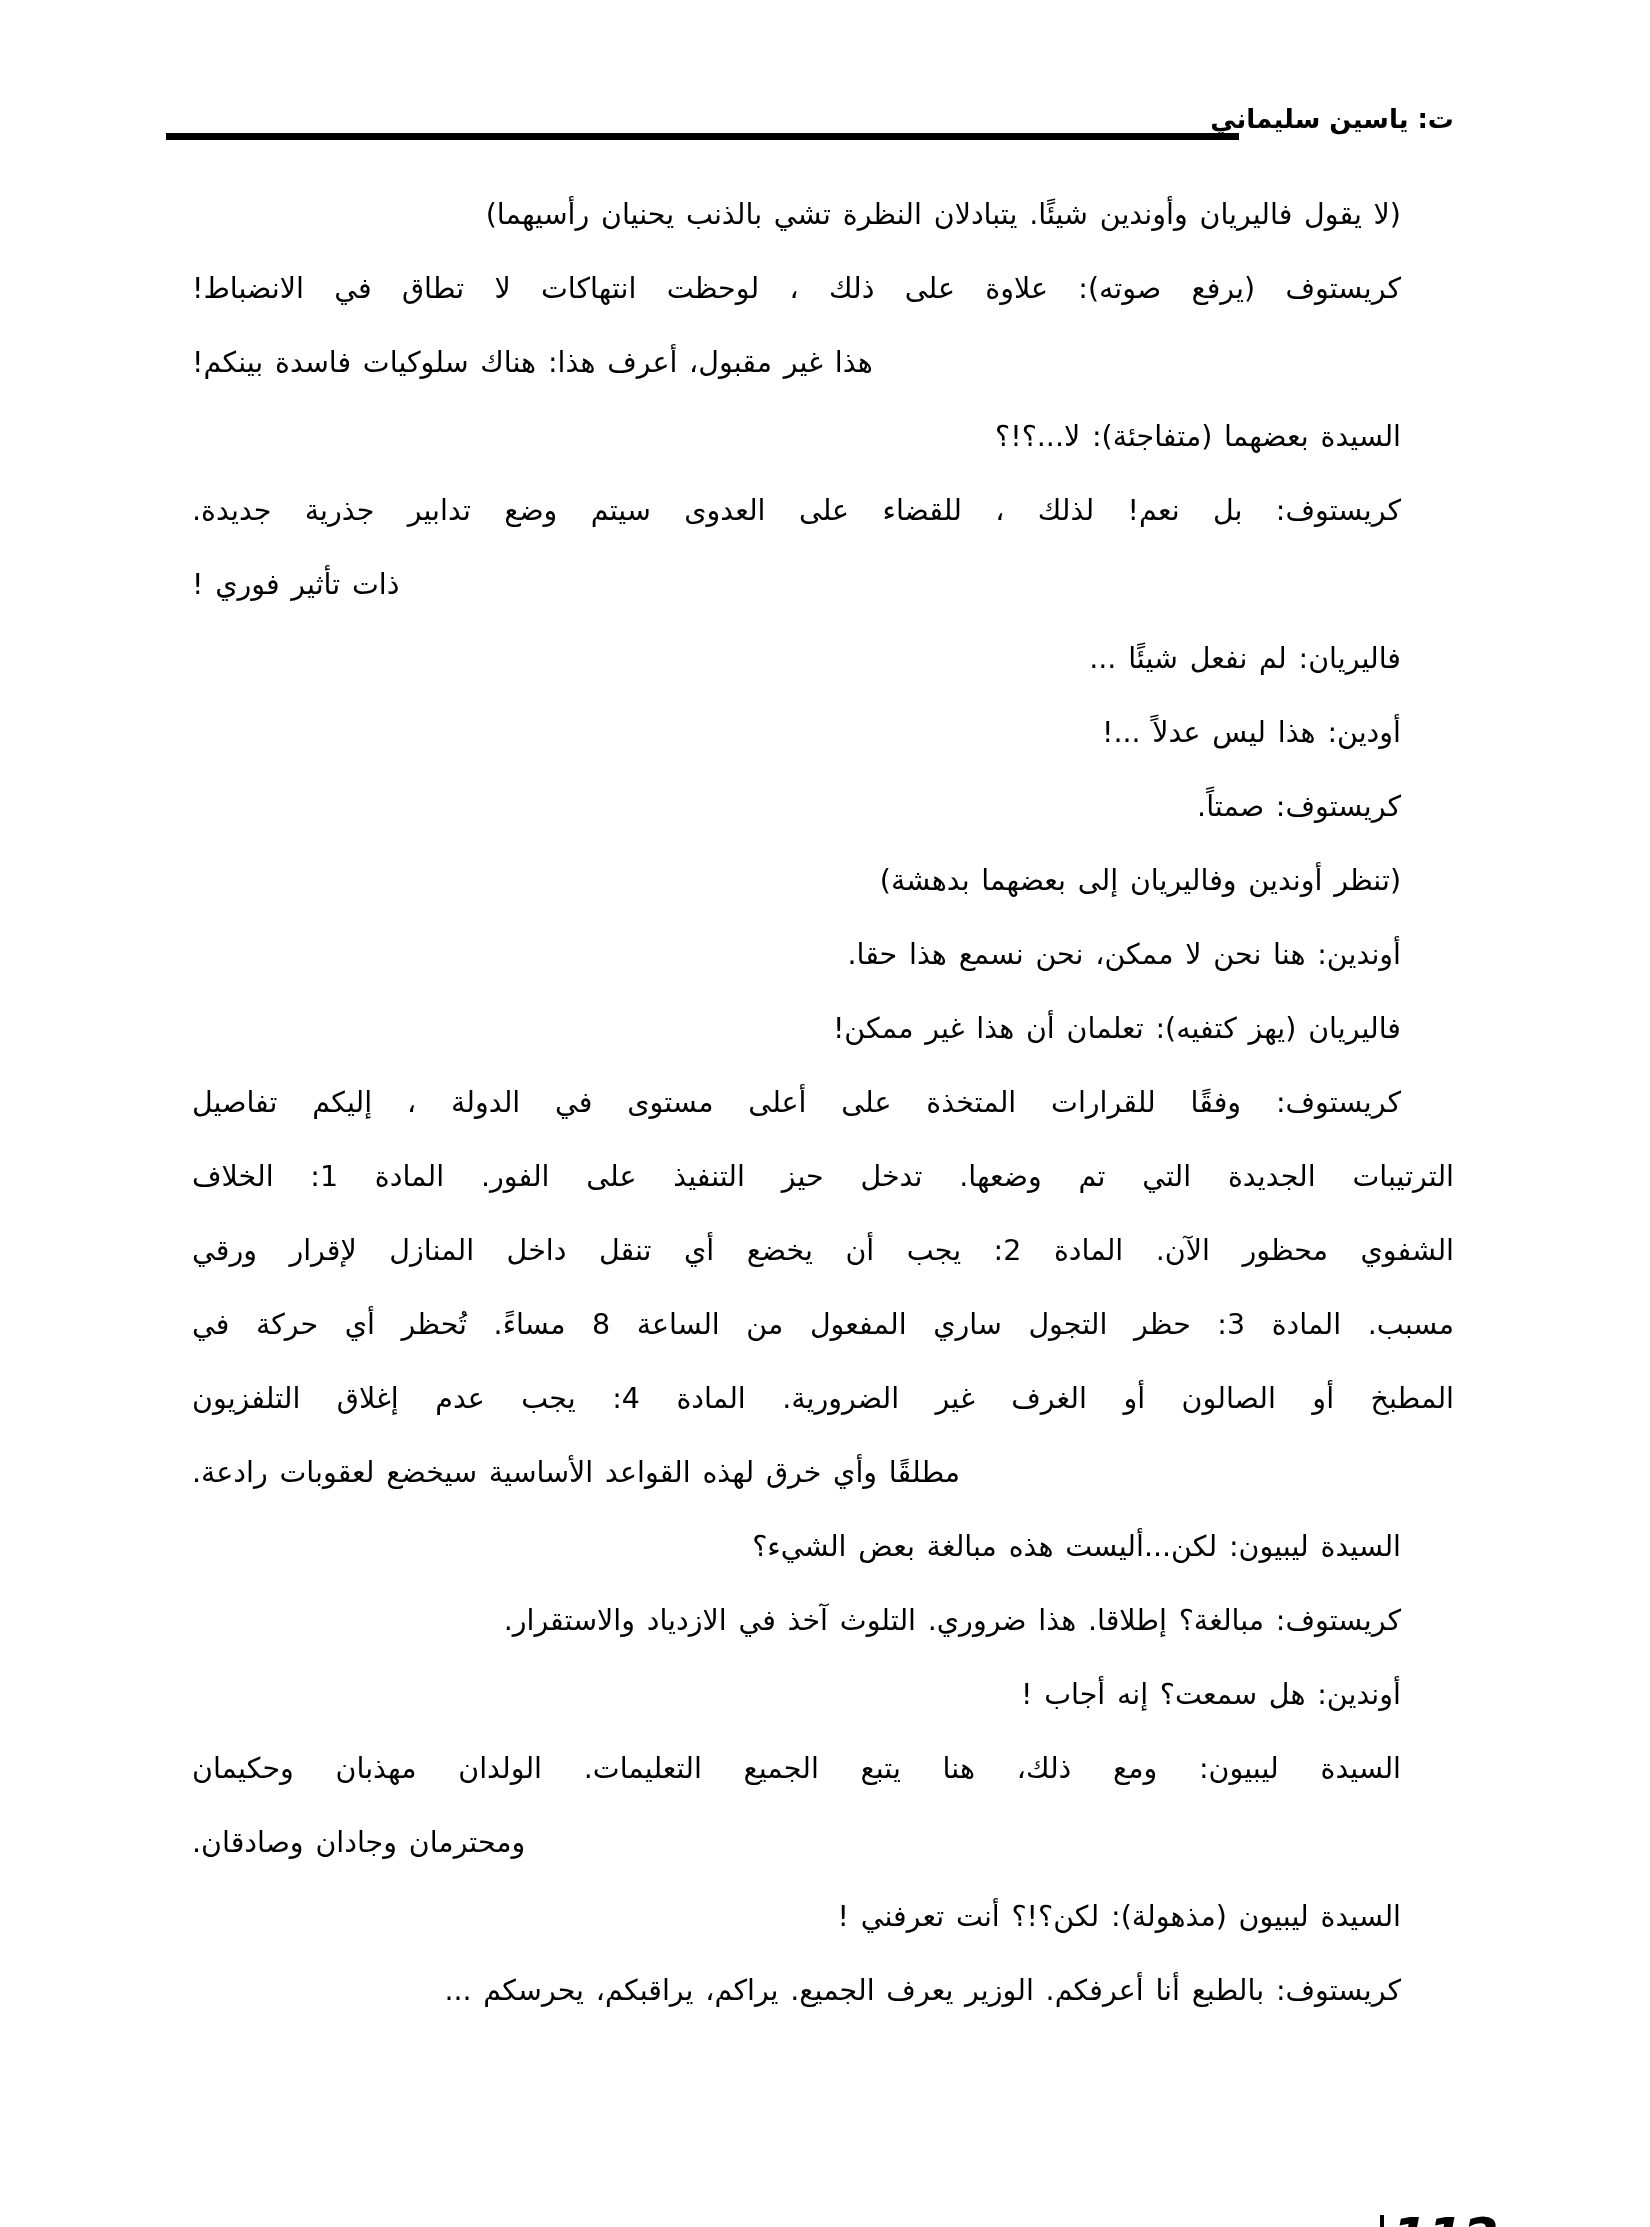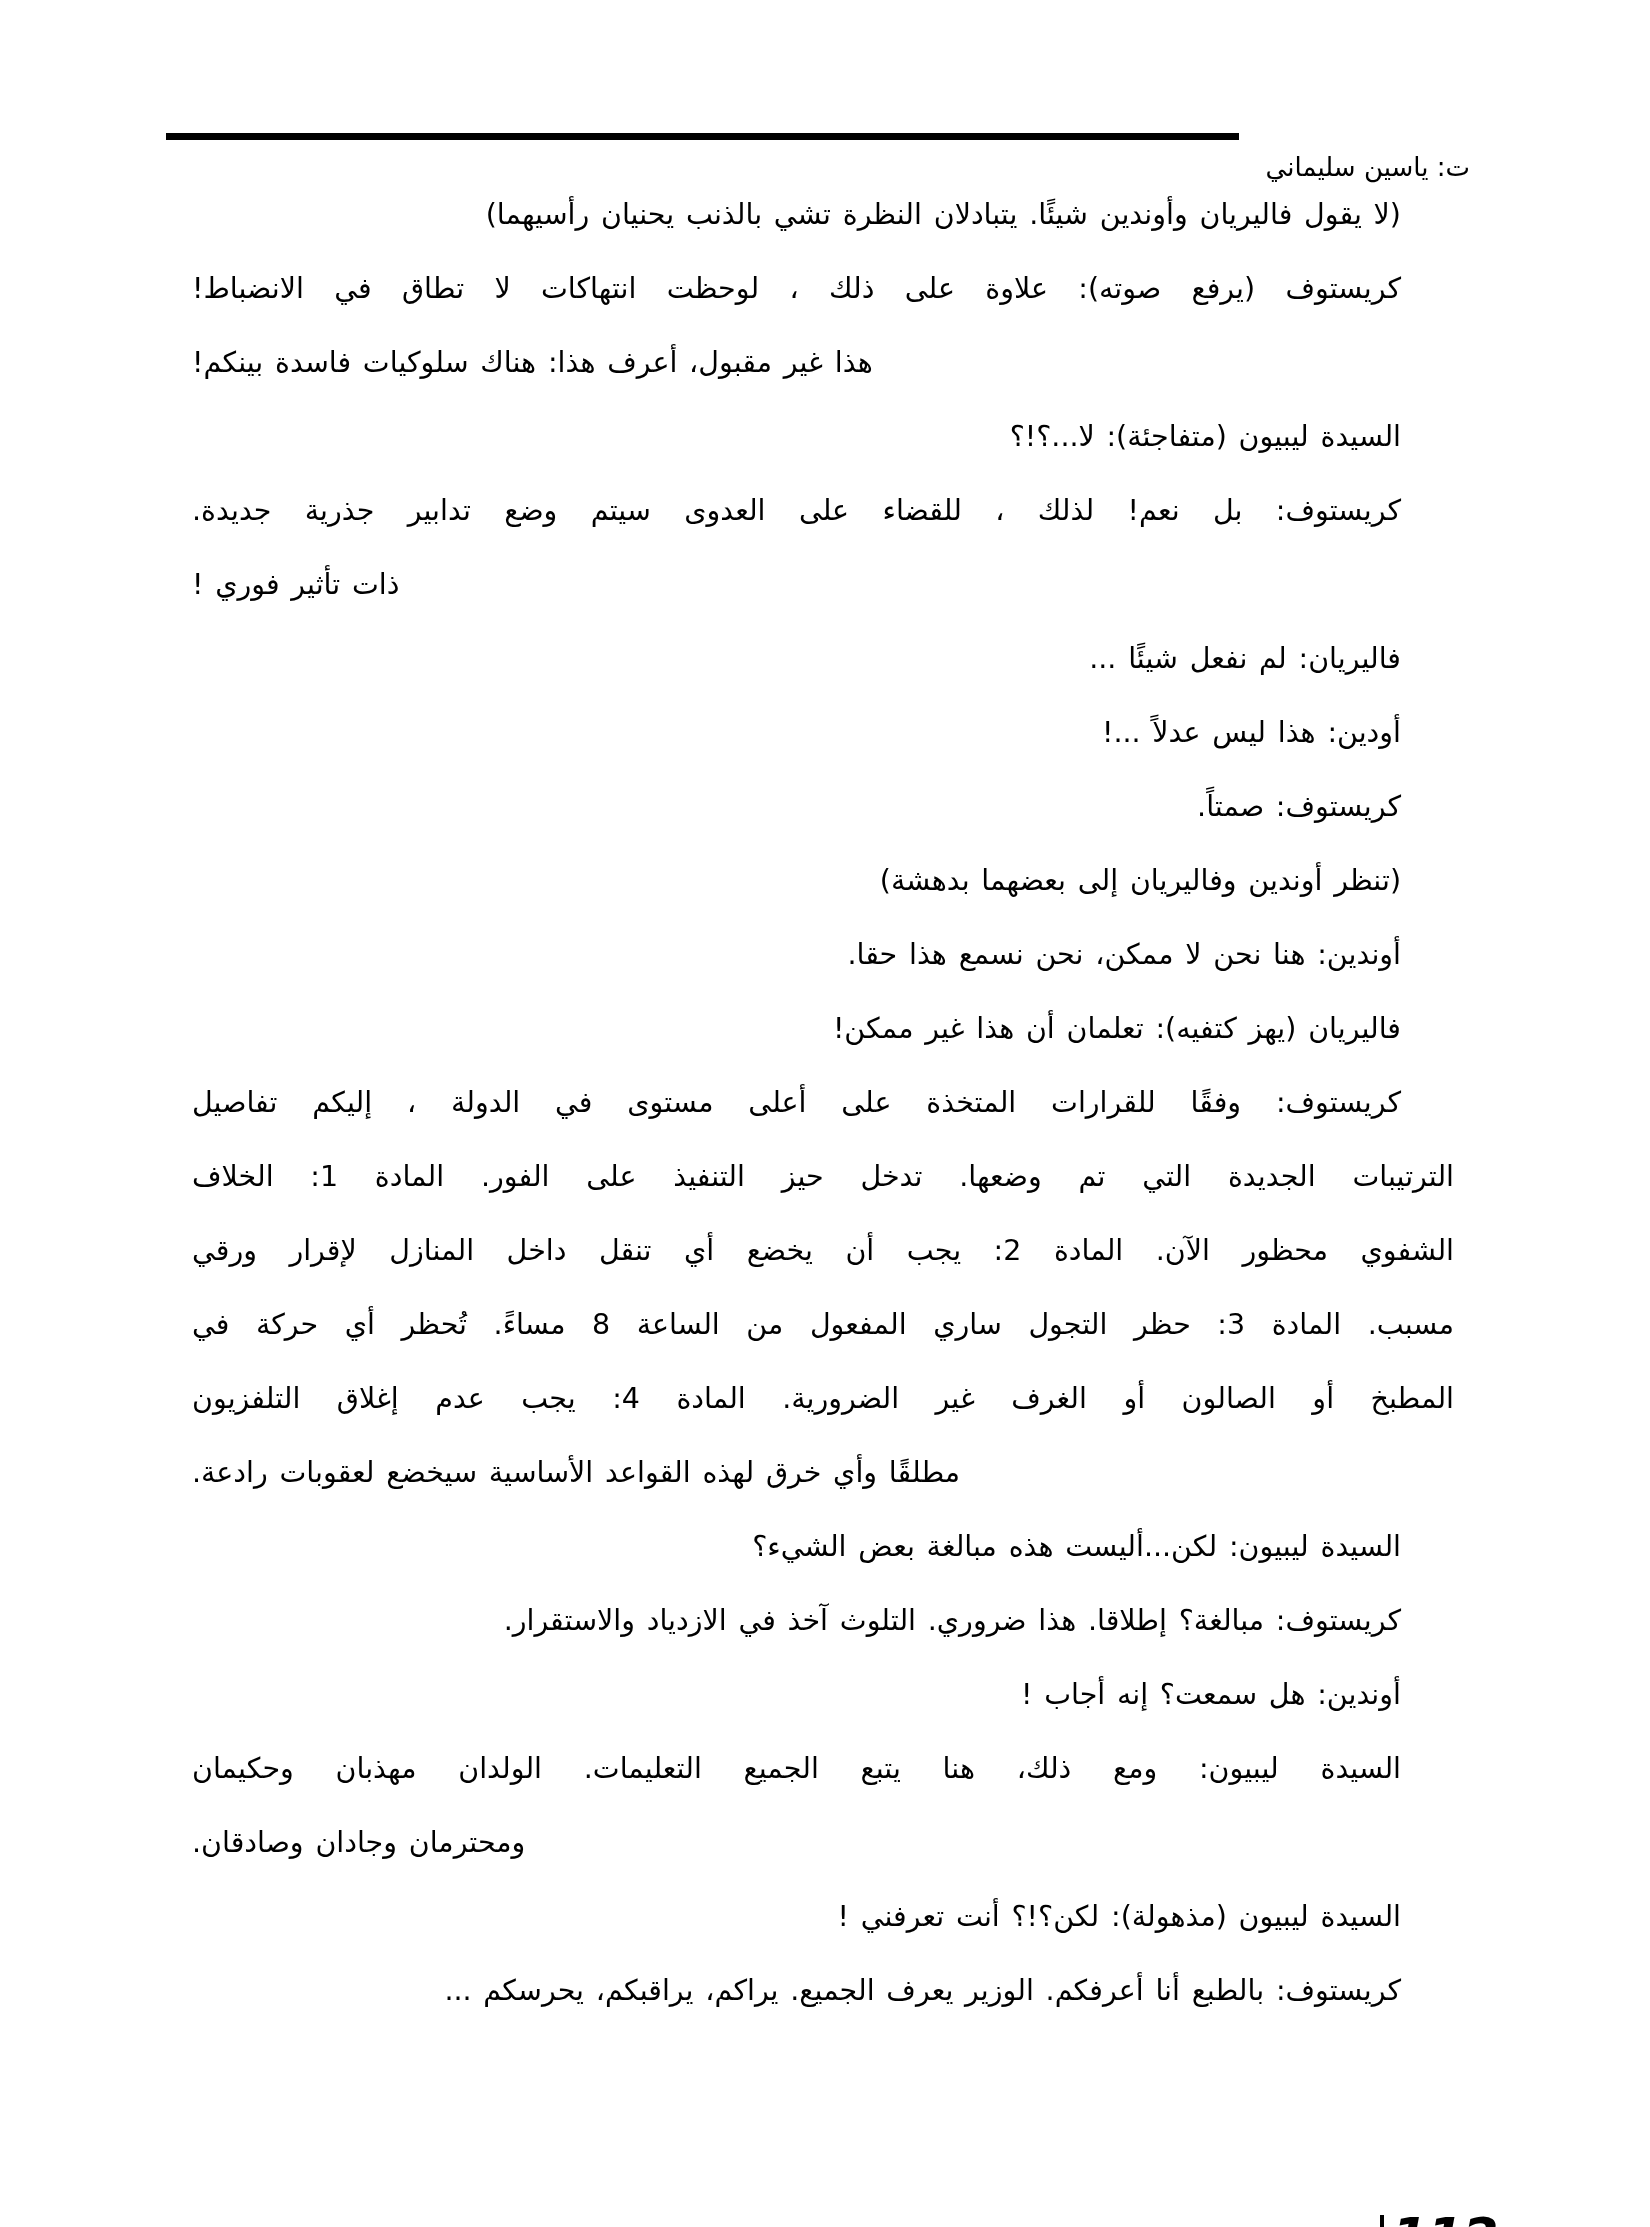--- a/index.html
+++ b/index.html
@@ -14,26 +14,25 @@
     background: #ffffff;
     color: #000000;
     font-family: "DejaVu Sans", sans-serif;
     overflow: hidden;
   }
 
   
   .translator {
     position: absolute;
     top: 97px;
-    right: 180px;
+    right: 196px;
     font-size: 26px;
-    font-weight: normal;
+    font-weight: bold;
     white-space: nowrap;
     line-height: 45px;
-    margin-top: 48px;
   }
   .header-rule {
     position: absolute;
     top: 133px;
     left: 166px;
     width: 1073px;
     height: 7.1px;
     background: #000000;
   }
 
@@ -108,21 +107,21 @@
 
   <header>
     <div class="translator">ت: ياسين سليماني</div>
     <div class="header-rule"></div>
   </header>
 
   <main class="body-text" id="lines">
       <div class="line first">(لا يقول فاليريان وأوندين شيئًا. يتبادلان النظرة تشي بالذنب يحنيان رأسيهما)</div>
       <div class="line first-full">كريستوف (يرفع صوته): علاوة على ذلك ، لوحظت انتهاكات لا تطاق في الانضباط!</div>
       <div class="line last">هذا غير مقبول، أعرف هذا: هناك سلوكيات فاسدة بينكم!</div>
-      <div class="line first">السيدة ليبيون (متفاجئة): لا...؟!؟</div>
+      <div class="line first">السيدة بعضهما (متفاجئة): لا...؟!؟</div>
       <div class="line first-full">كريستوف: بل نعم! لذلك ، للقضاء على العدوى سيتم وضع تدابير جذرية جديدة.</div>
       <div class="line last">ذات تأثير فوري !</div>
       <div class="line first">فاليريان: لم نفعل شيئًا ...</div>
       <div class="line first">أودين: هذا ليس عدلاً ...!</div>
       <div class="line first">كريستوف: صمتاً.</div>
       <div class="line first">(تنظر أوندين وفاليريان إلى بعضهما بدهشة)</div>
       <div class="line first">أوندين: هنا نحن لا ممكن، نحن نسمع هذا حقا.</div>
       <div class="line first">فاليريان (يهز كتفيه): تعلمان أن هذا غير ممكن!</div>
       <div class="line first-full">كريستوف: وفقًا للقرارات المتخذة على أعلى مستوى في الدولة ، إليكم تفاصيل</div>
       <div class="line full">الترتيبات الجديدة التي تم وضعها. تدخل حيز التنفيذ على الفور. المادة 1: الخلاف</div>

